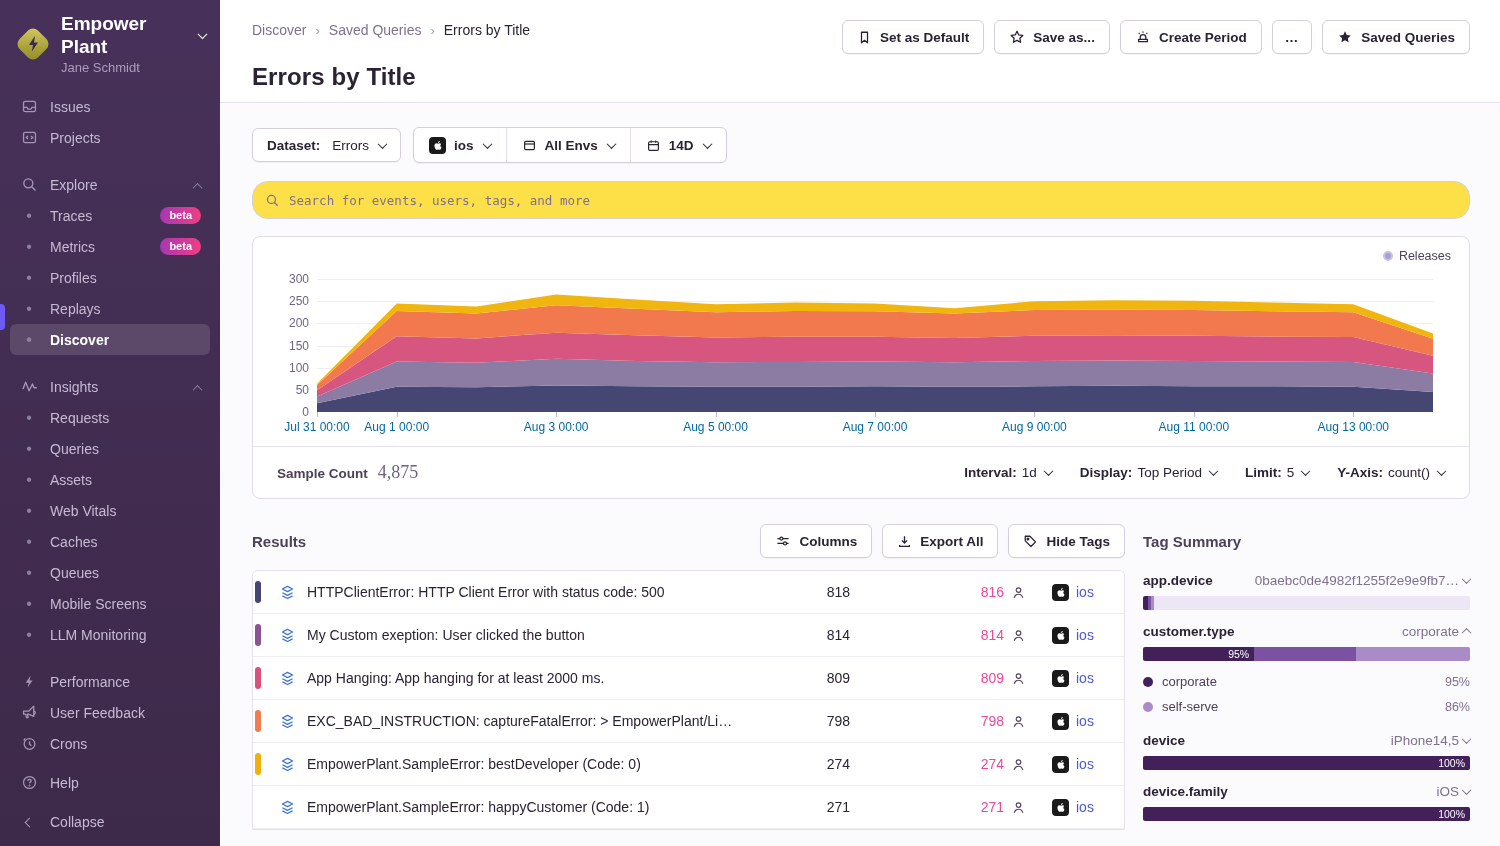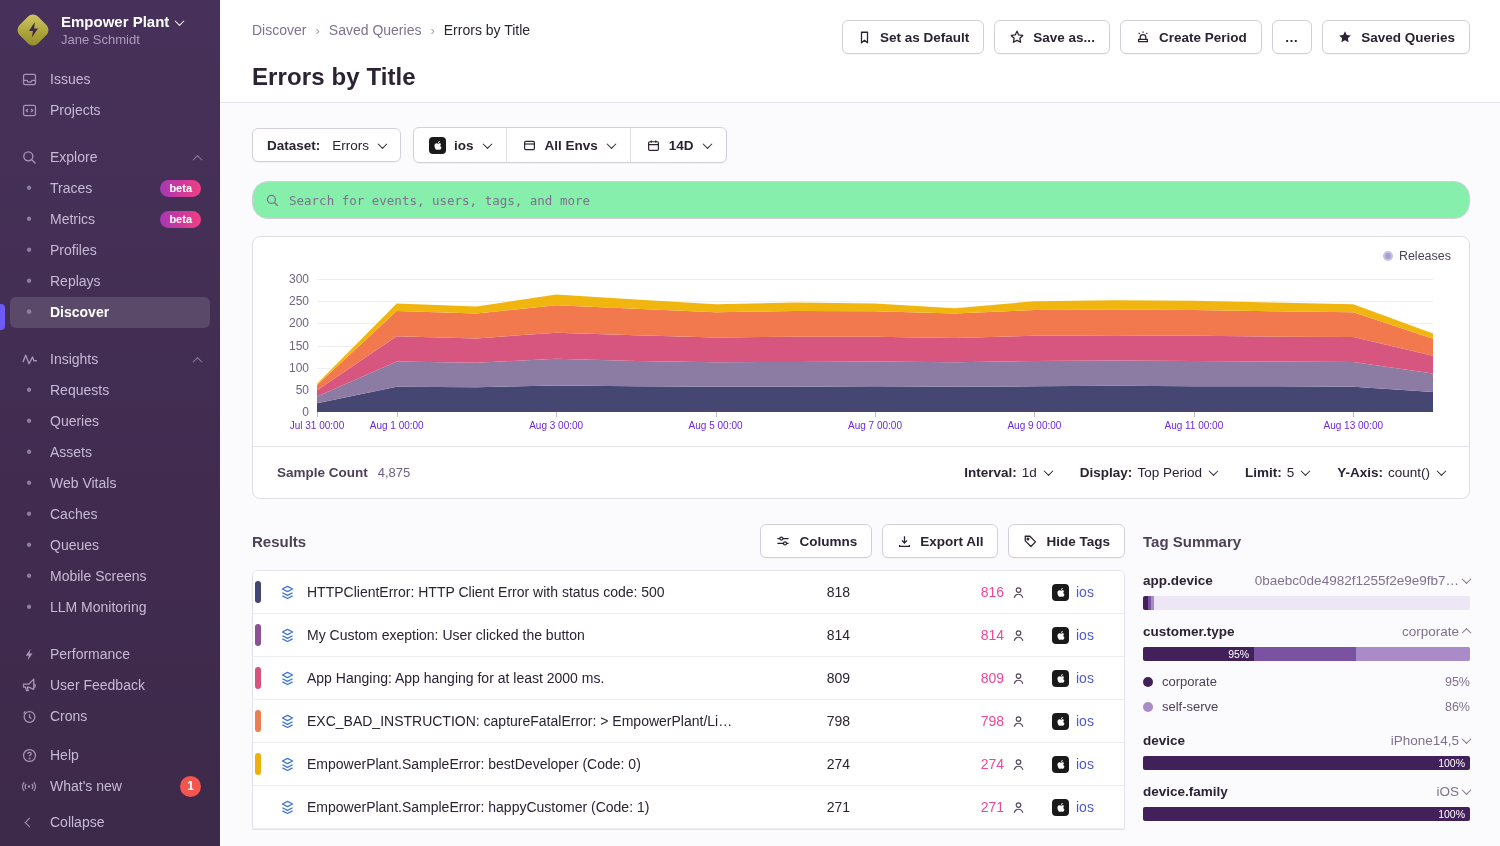--- a/index.html
+++ b/index.html
@@ -19,21 +19,21 @@
   }
   .sb-header { display:flex; align-items:center; gap:11px; padding:13px 14px 8px 16px; }
   .logo { width:34px; height:34px; position:relative; flex:0 0 auto; }
   .logo .diamond {
     position:absolute; left:4px; top:4px; width:26px; height:26px; border-radius:7px;
     transform:rotate(45deg);
     background:linear-gradient(135deg,#d6ca6a 0%,#a9a238 60%,#8f8c2e 100%);
   }
   .logo svg { position:absolute; left:8px; top:7px; }
   .org-block { line-height:1.2; }
-  .org-name { color:#fff; font-weight:700; font-size:15px; display:flex; align-items:center; gap:7px; }
+  .org-name { color:#fff; font-weight:700; font-size:19px; display:flex; align-items:center; gap:7px; }
   .user-name { color:#ab9dbb; font-size:13px; margin-top:1px; }
   .chev { display:inline-block; width:7px; height:7px; border-right:1.6px solid currentColor; border-bottom:1.6px solid currentColor; transform:rotate(45deg) translate(-1px,-1px); }
   .chev.up { transform:rotate(-135deg) translate(-1px,-1px); }
   .chev.left { transform:rotate(135deg); }
   .nav { flex:1; padding:8px 10px 0 10px; overflow:hidden; }
   .nav-gap { height:16px; }
   .nav-gap-sm { height:8px; }
   .nav-item { display:flex; align-items:center; height:31px; padding:0 9px; border-radius:6px; font-size:14px; color:#c6b9d3; cursor:default; }
   .nav-item .ico { width:20px; display:flex; justify-content:center; align-items:center; margin-right:11px; color:#a595b6; }
   .nav-item .dot { width:20px; text-align:center; margin-right:11px; color:#8d7f9e; font-size:16px; line-height:0; }
@@ -77,41 +77,41 @@
   .fgroup { display:flex; background:#fff; border:1px solid #d5cfdb; border-radius:6px; box-shadow:0 1px 1px rgba(43,34,51,0.04); }
   .fseg { display:flex; align-items:center; gap:8px; height:34px; padding:0 15px; font-size:13.5px; font-weight:600; }
   .fseg + .fseg { border-left:1px solid #e3dde9; }
   .fseg .chev, .btn .chev { color:#2b2233; margin-left:2px; }
   .dataset-label { font-weight:700; }
   .dataset-value { font-weight:400; margin-left:4px; }
   .apple-badge { width:17px; height:17px; border-radius:4px; background:#1a1a1a; display:flex; align-items:center; justify-content:center; }
   .ficon { display:flex; color:#2b2233; }
 
   .search-bar {
-    margin-top:18px; height:38px; background:#86efac; border:1px solid #d5cfdb; border-radius:16px;
+    margin-top:18px; height:38px; background:#fde047; border:1px solid #d5cfdb; border-radius:16px;
     display:flex; align-items:center; padding:0 12px; gap:9px; color:#80708f;
   }
   .search-bar .placeholder { font-family:"DejaVu Sans Mono", monospace; font-size:12.5px; color:#80708f; }
 
   
   .chart-card { margin-top:17px; background:#fff; border:1px solid #e2dce9; border-radius:8px; }
   .chart-inner { position:relative; padding:14px 24px 0 14px; }
   .legend { position:absolute; right:18px; top:12px; display:flex; align-items:center; gap:6px; font-size:12.5px; color:#4d4158; }
   .legend .ldot { width:10px; height:10px; border-radius:50%; background:#a9a0d2; border:2px solid #c8c2e4; }
   .plot-area { position:relative; height:133px; margin:28px 12px 0 50px; }
   .gridline { position:absolute; left:0; right:0; height:1px; background:#f0ecf3; }
   .ylabel { position:absolute; left:-46px; width:38px; text-align:right; font-size:12px; color:#6f6380; transform:translateY(-50%); }
   .plot-svg { position:absolute; inset:0; width:100%; height:100%; }
   .xaxis { position:relative; height:30px; margin:0 12px 0 50px; }
   .xtick { position:absolute; top:0; width:1px; height:5px; background:#c2b7cf; }
-  .xlabel { position:absolute; top:8px; transform:translateX(-50%); font-size:10px; color:#6d28d9; white-space:nowrap; }
+  .xlabel { position:absolute; top:8px; transform:translateX(-50%); font-size:12px; color:#0369a1; white-space:nowrap; }
   .chart-footer { border-top:1px solid #e7e1ec; height:52px; display:flex; align-items:center; justify-content:space-between; padding:0 24px; margin-top:4px; }
   .sample-count { display:flex; align-items:baseline; gap:10px; }
   .sample-count .lbl { font-weight:700; font-size:13.5px; color:#4d4158; }
-  .sample-count .val { font-size:13px; color:#6f6380; }
+  .sample-count .val { font-size:18px; color:#6f6380;font-family:Liberation Serif, serif; }
   .chart-controls { display:flex; gap:28px; }
   .cctrl { display:flex; align-items:center; gap:5px; font-size:13.5px; }
   .cctrl .lbl { font-weight:700; }
   .cctrl .val { color:#2b2233; }
   .cctrl .chev { margin-left:3px; }
 
   
   .lower { display:flex; gap:18px; margin-top:24px; align-items:flex-start; }
   .results-col { flex:1; min-width:0; }
   .results-head { display:flex; align-items:center; justify-content:space-between; height:36px; }

